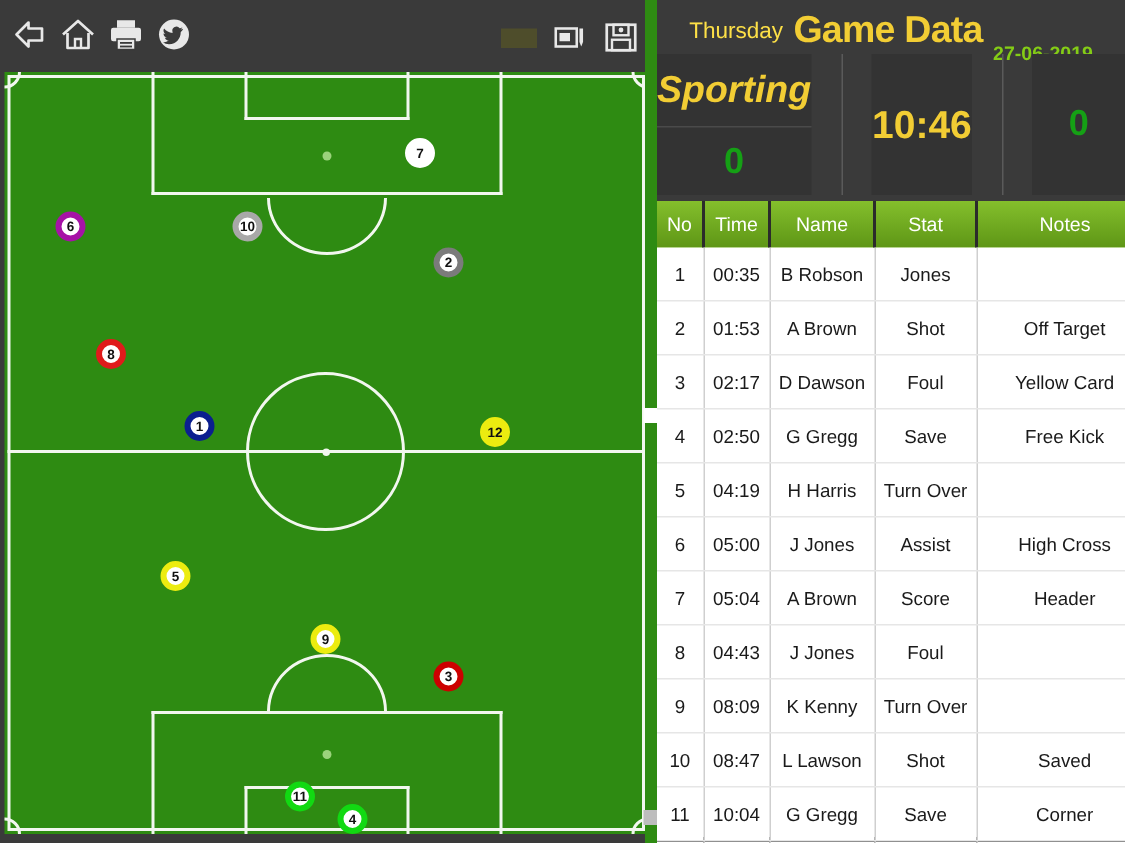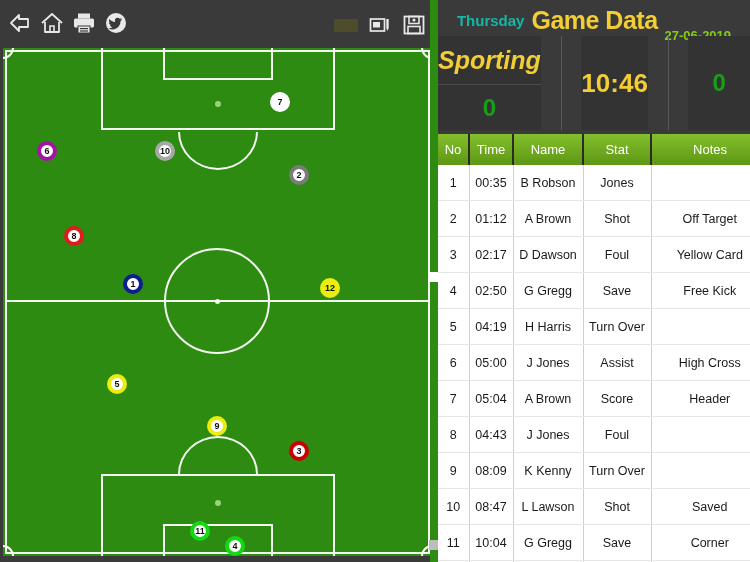--- a/index.html
+++ b/index.html
@@ -121,21 +121,21 @@
   }
   .scroll-thumb2{
     position:absolute;left:-7px;top:540px;width:9px;height:10px;
     background:#bdbdbd;
   }
 
   .hdr-title{
     position:absolute;left:2px;top:4px;width:312px;height:32px;
     display:flex;align-items:center;justify-content:center;gap:7px;
   }
-  .hdr-day{color:#14b8a6;font-size:15px;font-weight:bold;font-style:normal;}
+  .hdr-day{color:#fde047;font-size:15px;font-weight:normal;font-style:normal;}
   .hdr-main{color:#f2cd34;font-size:25px;font-weight:bold;letter-spacing:-0.5px;}
   .hdr-date{color:#84cc16;font-size:13px;font-weight:bold;margin-top:31px;}
 
   .score-row{
     position:absolute;left:2px;top:36px;width:312px;height:94px;
     display:flex;gap:20px;
   }
   .score-cell{
     background:#333333;display:flex;flex-direction:column;
   }
@@ -347,21 +347,21 @@
         <tbody id="tbody">
             <tr>
               <td class="c-no">1</td>
               <td class="c-time">00:35</td>
               <td class="c-name">B Robson</td>
               <td class="c-stat">Jones</td>
               <td class="c-notes"></td>
             </tr>
             <tr>
               <td class="c-no">2</td>
-              <td class="c-time">01:12</td>
+              <td class="c-time">01:53</td>
               <td class="c-name">A Brown</td>
               <td class="c-stat">Shot</td>
               <td class="c-notes">Off Target</td>
             </tr>
             <tr>
               <td class="c-no">3</td>
               <td class="c-time">02:17</td>
               <td class="c-name">D Dawson</td>
               <td class="c-stat">Foul</td>
               <td class="c-notes">Yellow Card</td>

